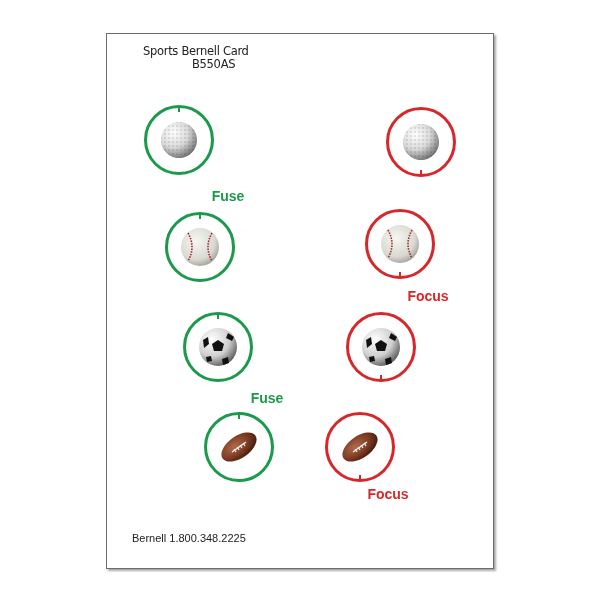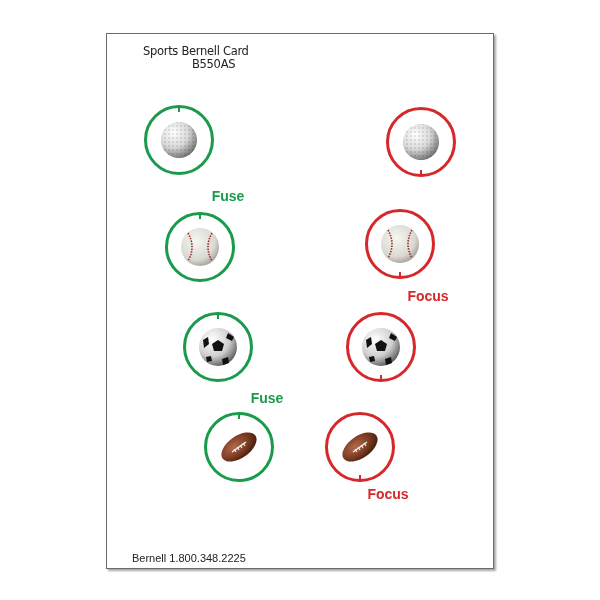--- a/index.html
+++ b/index.html
@@ -1,20 +1,20 @@
 <!DOCTYPE html>
 <html><head>
 <meta charset="utf-8">
 <style>
   html,body{margin:0;padding:0;background:#ffffff;}
   body{width:600px;height:600px;position:relative;overflow:hidden;font-family:"Liberation Sans",sans-serif;}
   .card{position:absolute;left:106px;top:33px;width:386px;height:534px;background:#fff;border:1px solid #6b6b6b;box-shadow:2px 2px 2px rgba(0,0,0,0.35);}
   .title{position:absolute;left:143px;top:45px;font-size:11.5px;color:#222;line-height:13px;font-family:"DejaVu Sans",sans-serif;letter-spacing:-0.3px;}
   .code{position:absolute;left:160px;top:58px;font-size:11.5px;color:#222;line-height:13px;font-family:"DejaVu Sans",sans-serif;letter-spacing:-0.3px;margin-left:32px;}
-  .footer{position:absolute;left:132px;top:552px;font-size:11px;color:#222;line-height:13px;}
+  .footer{position:absolute;left:132px;top:532px;font-size:11px;color:#222;line-height:13px;}
   .target{position:absolute;width:70px;height:70px;box-sizing:border-box;border-radius:50%;border:3px solid;}
   .target .tick{position:absolute;left:50%;width:2px;height:6px;margin-left:-1px;}
   .target.green .tick{top:-2px;}
   .target.red .tick{bottom:-2px;}
   .ball{position:absolute;left:50%;top:50%;width:40px;height:40px;margin-left:-20px;margin-top:-20px;}
   .label{position:absolute;font-weight:bold;font-size:14px;transform:translateX(-50%);line-height:16px;margin-left:28px;}
 </style>
 </head>
 <body>
 

